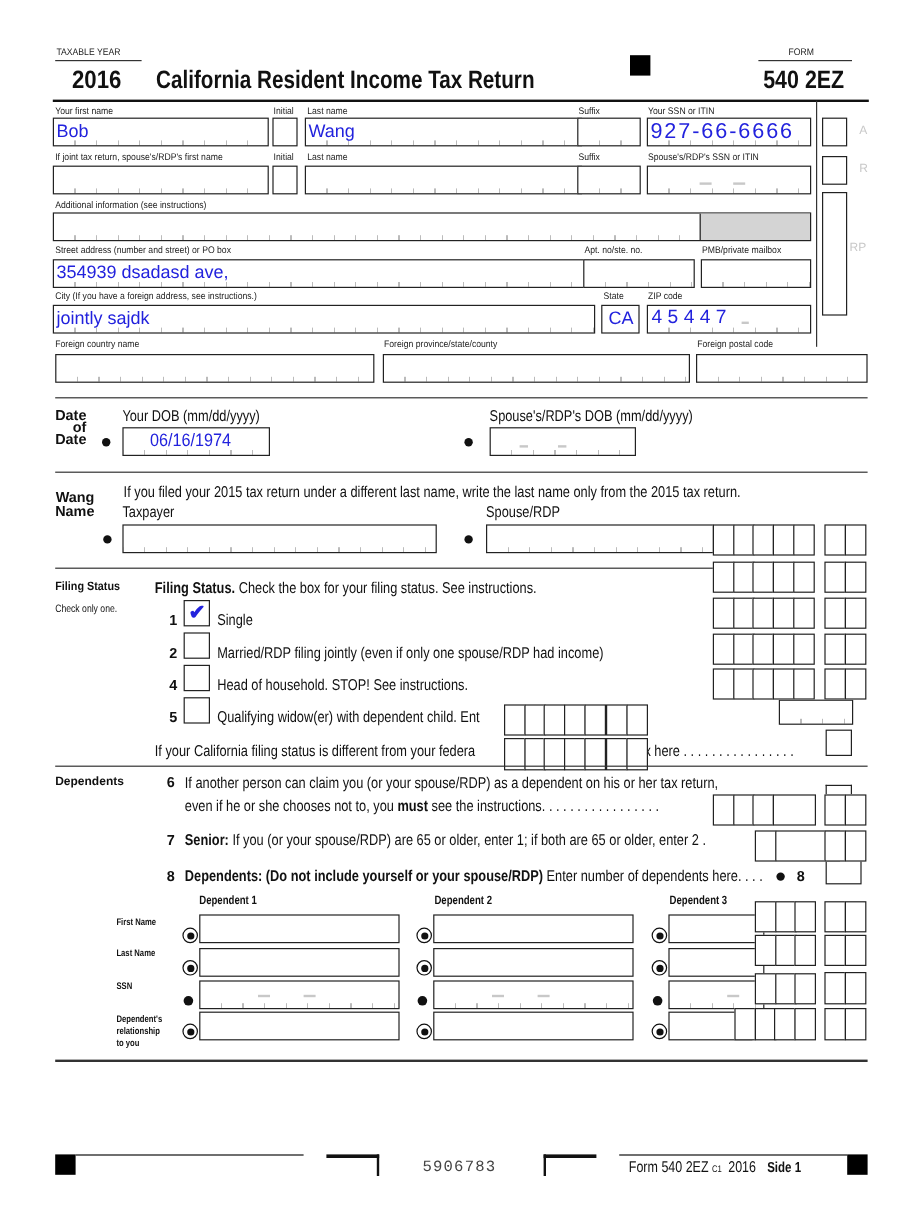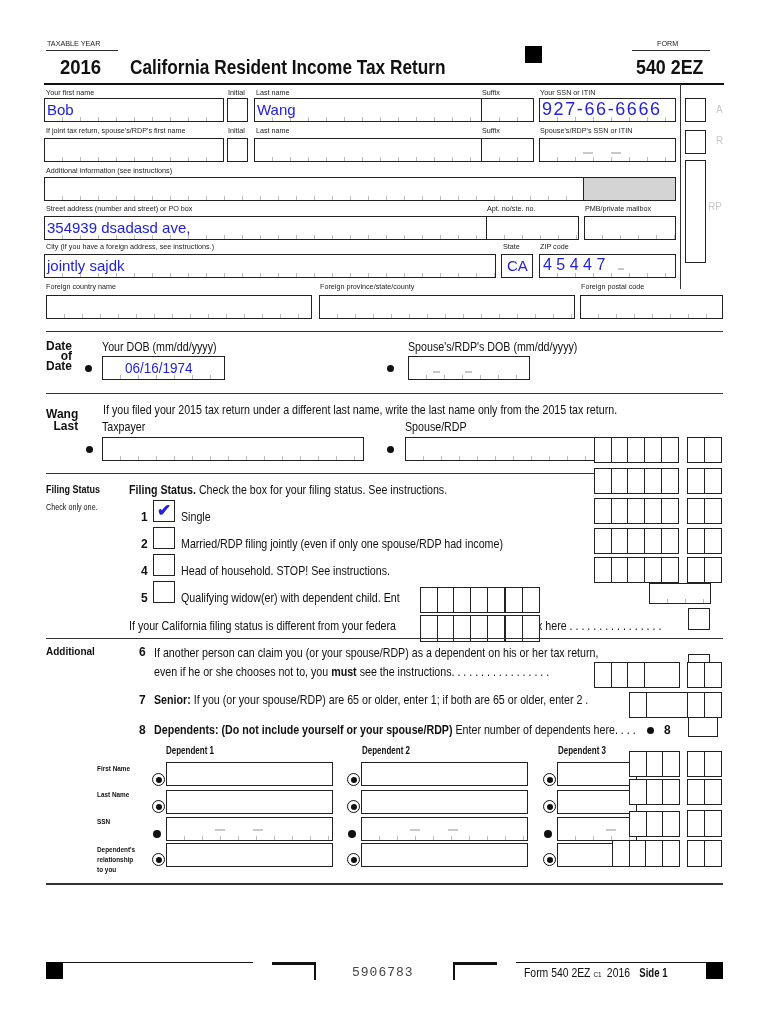--- a/index.html
+++ b/index.html
@@ -125,21 +125,21 @@
 <div class="bullet" style="left:387px;top:365px;"></div>
 <div class="box ticks" style="left:408px;top:356px;width:122px;height:24px;">
   <span class="dash" style="left:24px;top:14px;width:7px;"></span>
   <span class="dash" style="left:56px;top:14px;width:7px;"></span>
 </div>
 
 <div class="hr" style="left:46px;top:393px;width:677px;"></div>
 
 <div class="side-hdr" style="left:46px;top:408px;line-height:12px;">
   <div>Wang</div>
-  <div>Last</div>
+  <div>Name</div>
 </div>
 <div class="condensed" style="left:103px;top:402px;font-size:13px;">If you filed your 2015 tax return under a different last name, write the last name only from the 2015 tax return.</div>
 <div class="condensed" style="left:102px;top:419px;font-size:13px;">Taxpayer</div>
 <div class="bullet" style="left:86px;top:446px;"></div>
 <div class="box ticks" style="left:102px;top:437px;width:262px;height:24px;"></div>
 <div class="condensed" style="left:405px;top:419px;font-size:13px;">Spouse/RDP</div>
 <div class="bullet" style="left:387px;top:446px;"></div>
 <div class="box ticks" style="left:405px;top:437px;width:190px;height:24px;"></div>
 
 <div class="hr" style="left:46px;top:473px;width:560px;"></div>
@@ -247,21 +247,21 @@
     <div></div>
   </div>
 <div class="cells" style="left:688px;top:557px;height:26px;">
     <div></div>
     <div></div>
   </div>
 <div class="box ticks" style="left:649px;top:583px;width:62px;height:21px;"></div>
 
 <div class="hr" style="left:46px;top:638px;width:677px;"></div>
 
-<div class="abs" style="left:46px;top:646px;font-size:10px;font-weight:bold;">Additional</div>
+<div class="abs" style="left:46px;top:646px;font-size:10px;font-weight:bold;">Dependents</div>
 
 <div class="abs" style="left:139px;top:645px;font-size:12px;font-weight:bold;">6</div>
 <div class="condensed" style="left:154px;top:645px;font-size:13px;">If another person can claim you (or your spouse/RDP) as a dependent on his or her tax return,</div>
 <div class="condensed" style="left:154px;top:664px;font-size:13px;">
   <span>even if he or she chooses not to, you </span><b>must</b><span> see the instructions. . . . . . . . . . . . . . . . .</span>
 </div>
 
 <div class="abs" style="left:139px;top:693px;font-size:12px;font-weight:bold;">7</div>
 <div class="condensed" style="left:154px;top:692px;font-size:13px;">
   <b>Senior:</b><span> If you (or your spouse/RDP) are 65 or older, enter 1; if both are 65 or older, enter 2 .</span>

